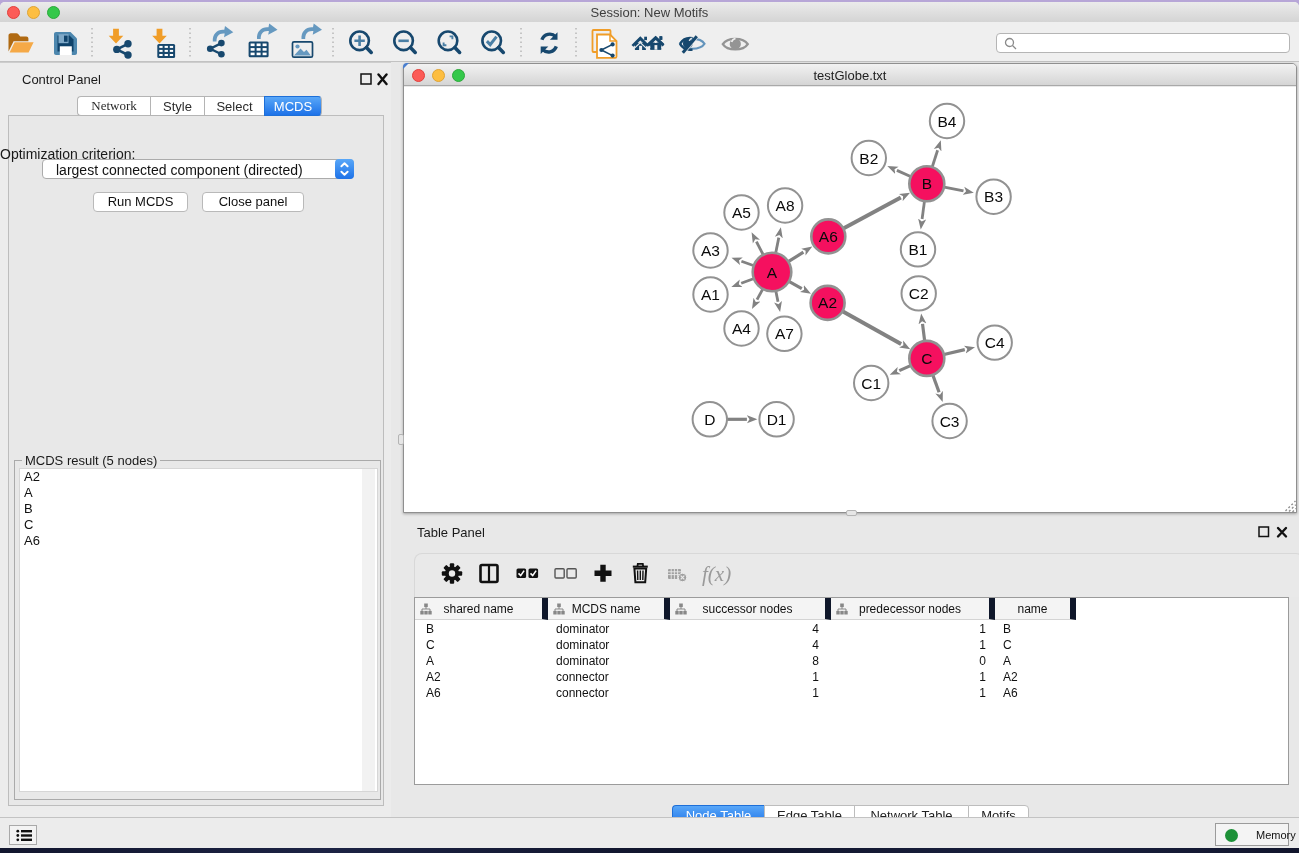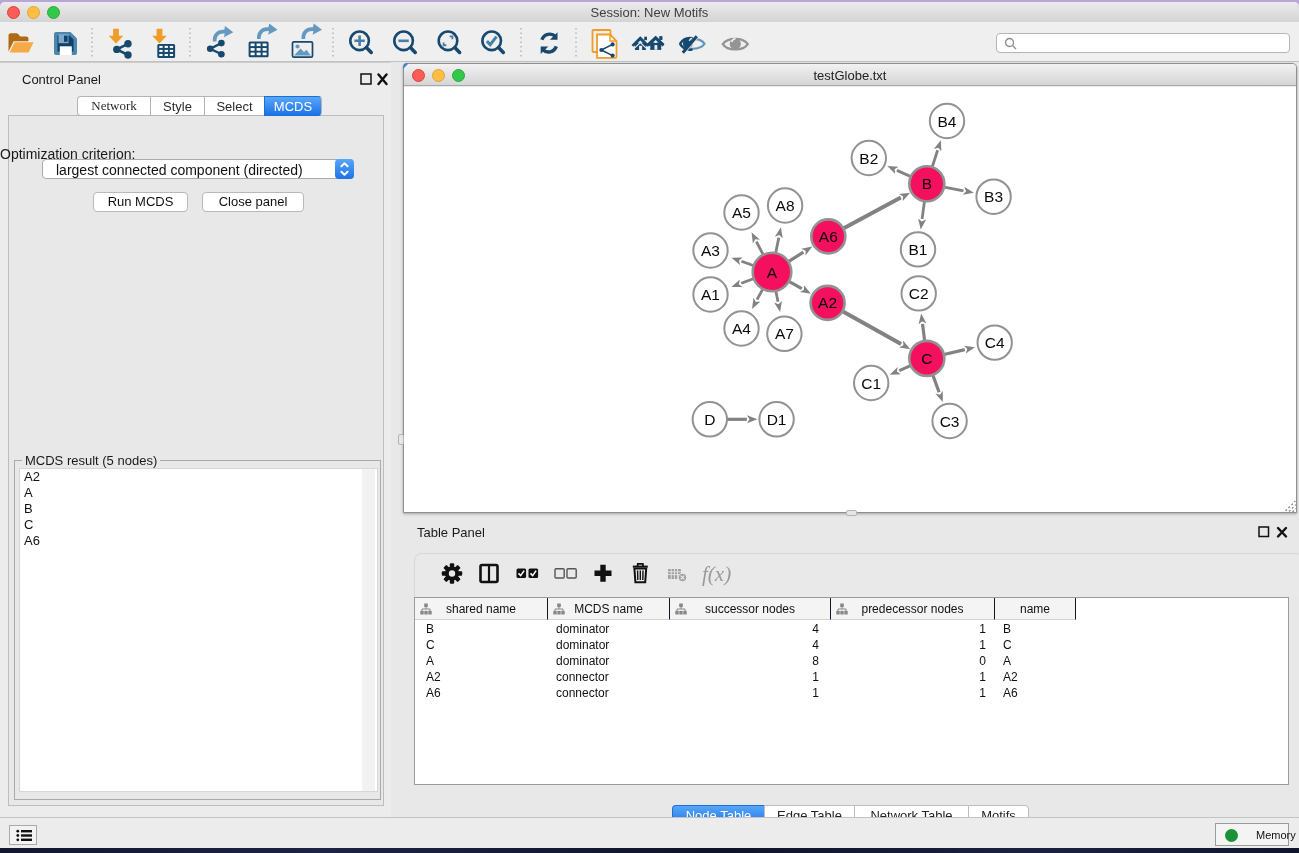--- a/index.html
+++ b/index.html
@@ -71,21 +71,21 @@
 #iframe1 .tb .tl.y { left:28px; }
 #iframe1 .tb .tl.g { left:48px; }
 #canvas1 { position:absolute; left:0px; top:23px; width:892px; height:425px; background:#fff; }
 
 #tpanel { position:absolute; left:391px; top:520px; width:908px; height:297px; background:#e8e8e8; }
 #tpanel .t1 { position:absolute; left:26px; top:5px; font-size:13px; color:#1a1a1a; }
 #ttoolbar { position:absolute; left:23px; top:33px; width:890px; height:44px;
   background:#e9e9e9; border:1px solid #d8d8d8; border-bottom:none; border-radius:8px 8px 0 0; }
 #ttable { position:absolute; left:23px; top:77px; width:875px; height:188px; background:#fff;
   border:1px solid #9b9b9b; font-size:12px; color:#111; }
-.thdr { position:absolute; top:0; height:22px; background:#f4f4f4; border-right:1px solid #0f172a;
+.thdr { position:absolute; top:0; height:22px; background:#f4f4f4; border-right:6px solid #0f172a;
   border-bottom:1px solid #d4d4d4; }
 .thdr .tx { position:absolute; left:0; right:0; top:4px; text-align:center; font-size:12px; color:#111; }
 .tcell { position:absolute; }
 
 #btabs { position:absolute; left:281px; top:270px; height:21px; display:flex;margin-top:15px; }
 .btab { height:21px; font-size:13px; color:#222; background:#fff; border:1px solid #bdbdbd;
   border-right:none; display:flex; align-items:center; justify-content:center; }
 .btab.sel { background:linear-gradient(#59a7f8,#1d72e8); color:#fff; border-color:#1d6fd8;
   border-radius:4px 0 0 4px; }
 .btab.last { border-right:1px solid #bdbdbd; border-radius:0 4px 4px 0; }

